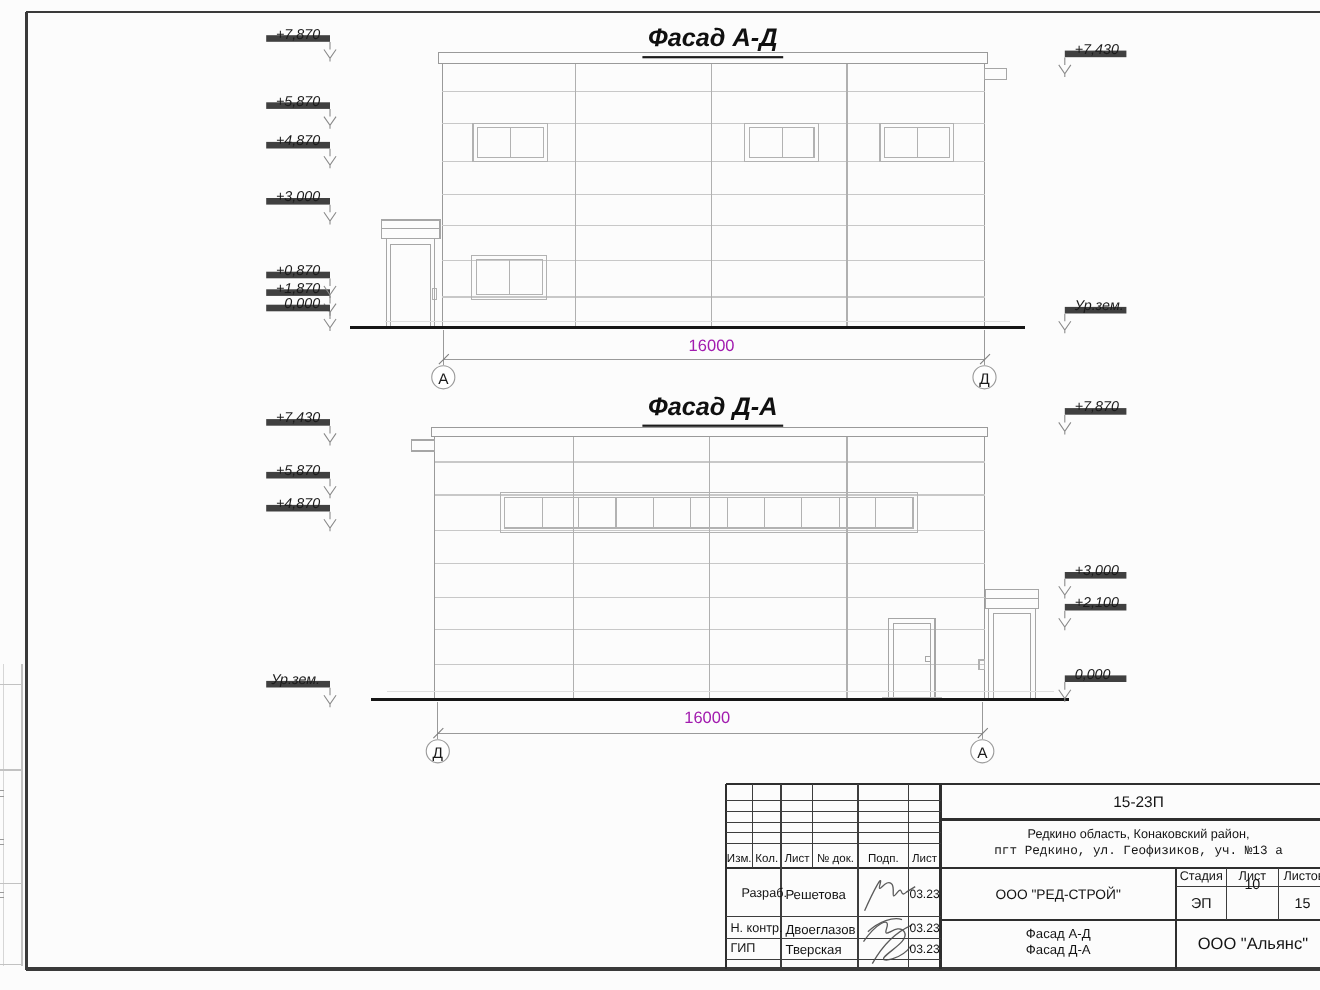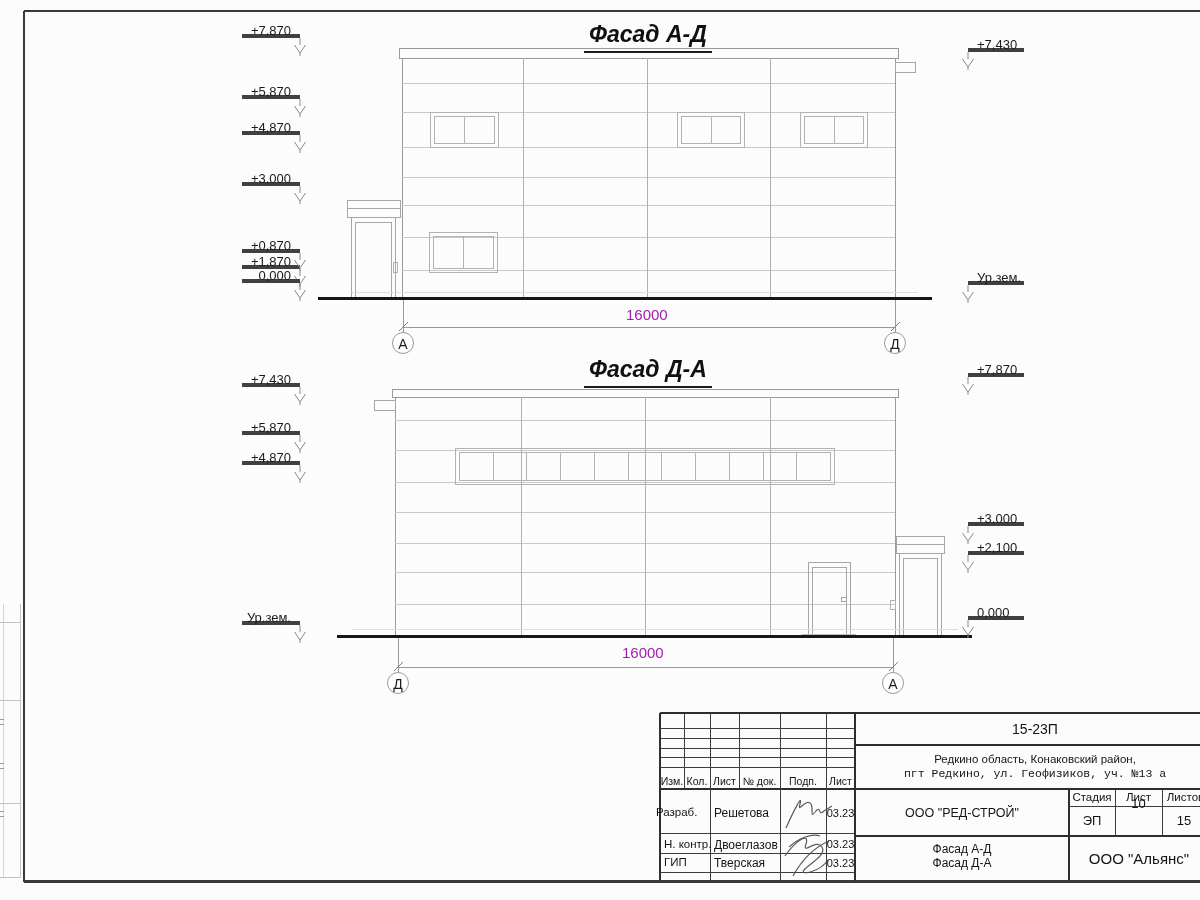--- a/index.html
+++ b/index.html
@@ -3,21 +3,21 @@
 <meta charset="utf-8">
 <style>
   html,body{margin:0;padding:0;}
   body{width:1200px;height:900px;overflow:hidden;background:#fcfcfc;
        font-family:"Liberation Sans", sans-serif;}
   #sheet{position:relative;width:1200px;height:900px;}
   #linework{position:absolute;left:0;top:0;}
   .ftitle{position:absolute;font-style:italic;font-weight:bold;font-size:23px;color:#101010;
           border-bottom:2px solid #1c1c1c;padding:0 5px 3px 5px;white-space:nowrap;}
   .lvl{position:absolute;color:#1b1b1b;font-size:13px;line-height:13px;white-space:nowrap;}
-  .lvl-line{border-bottom:4px solid #404040;height:14px;box-sizing:border-box;}
+  .lvl-line{border-bottom:6px solid #404040;height:14px;box-sizing:border-box;font-style:italic;}
   .lvl-r .lvl-line{text-align:right;padding-right:9px;}
   .lvl-l .lvl-line{text-align:left;padding-left:9px;}
   .lvl-v{position:absolute;top:14px;width:14px;height:20px;}
   .lvl-r .lvl-v{right:-7px;}
   .lvl-l .lvl-v{left:-7px;}
   .dim{position:absolute;font-size:15px;color:#a21caf;white-space:nowrap;}
   .axis{position:absolute;width:22px;text-align:center;font-size:14px;color:#1b1b1b;}
   .tb{position:absolute;color:#141414;white-space:nowrap;}
   .tbc{text-align:center;}
 </style>
@@ -321,21 +321,21 @@
 <span class="tb tbc" style="left:880px;top:753px;width:310px;font-size:11.5px;">Редкино область, Конаковский район,</span>
 <span class="tb tbc" style="left:880px;top:767px;width:310px;font-size:11.5px;font-family:Liberation Mono, monospace;">пгт Редкино, ул. Геофизиков, уч. №13 а</span>
 
 <span class="tb tbc" style="left:660px;top:775px;width:24px;font-size:10.5px;">Изм.</span>
 <span class="tb tbc" style="left:684px;top:775px;width:26px;font-size:10.5px;">Кол.</span>
 <span class="tb tbc" style="left:710px;top:775px;width:29px;font-size:10.5px;">Лист</span>
 <span class="tb tbc" style="left:739px;top:775px;width:41px;font-size:10.5px;">№ док.</span>
 <span class="tb tbc" style="left:780px;top:775px;width:46px;font-size:10.5px;">Подп.</span>
 <span class="tb tbc" style="left:826px;top:775px;width:29px;font-size:10.5px;">Лист</span>
 
-<span class="tb" style="left:656px;top:806px;font-size:11.5px;">Разраб.</span>
+<span class="tb" style="left:674px;top:806px;font-size:11.5px;">Разраб.</span>
 <span class="tb" style="left:714px;top:806px;font-size:12px;">Решетова</span>
 <span class="tb tbc" style="left:826px;top:807px;width:29px;font-size:11px;">03.23</span>
 
 <span class="tb" style="left:664px;top:838px;font-size:11.5px;">Н. контр.</span>
 <span class="tb" style="left:714px;top:838px;font-size:12px;">Двоеглазов</span>
 <span class="tb tbc" style="left:826px;top:838px;width:29px;font-size:11px;">03.23</span>
 
 <span class="tb" style="left:664px;top:856px;font-size:11.5px;">ГИП</span>
 <span class="tb" style="left:714px;top:856px;font-size:12px;">Тверская</span>
 <span class="tb tbc" style="left:826px;top:857px;width:29px;font-size:11px;">03.23</span>

